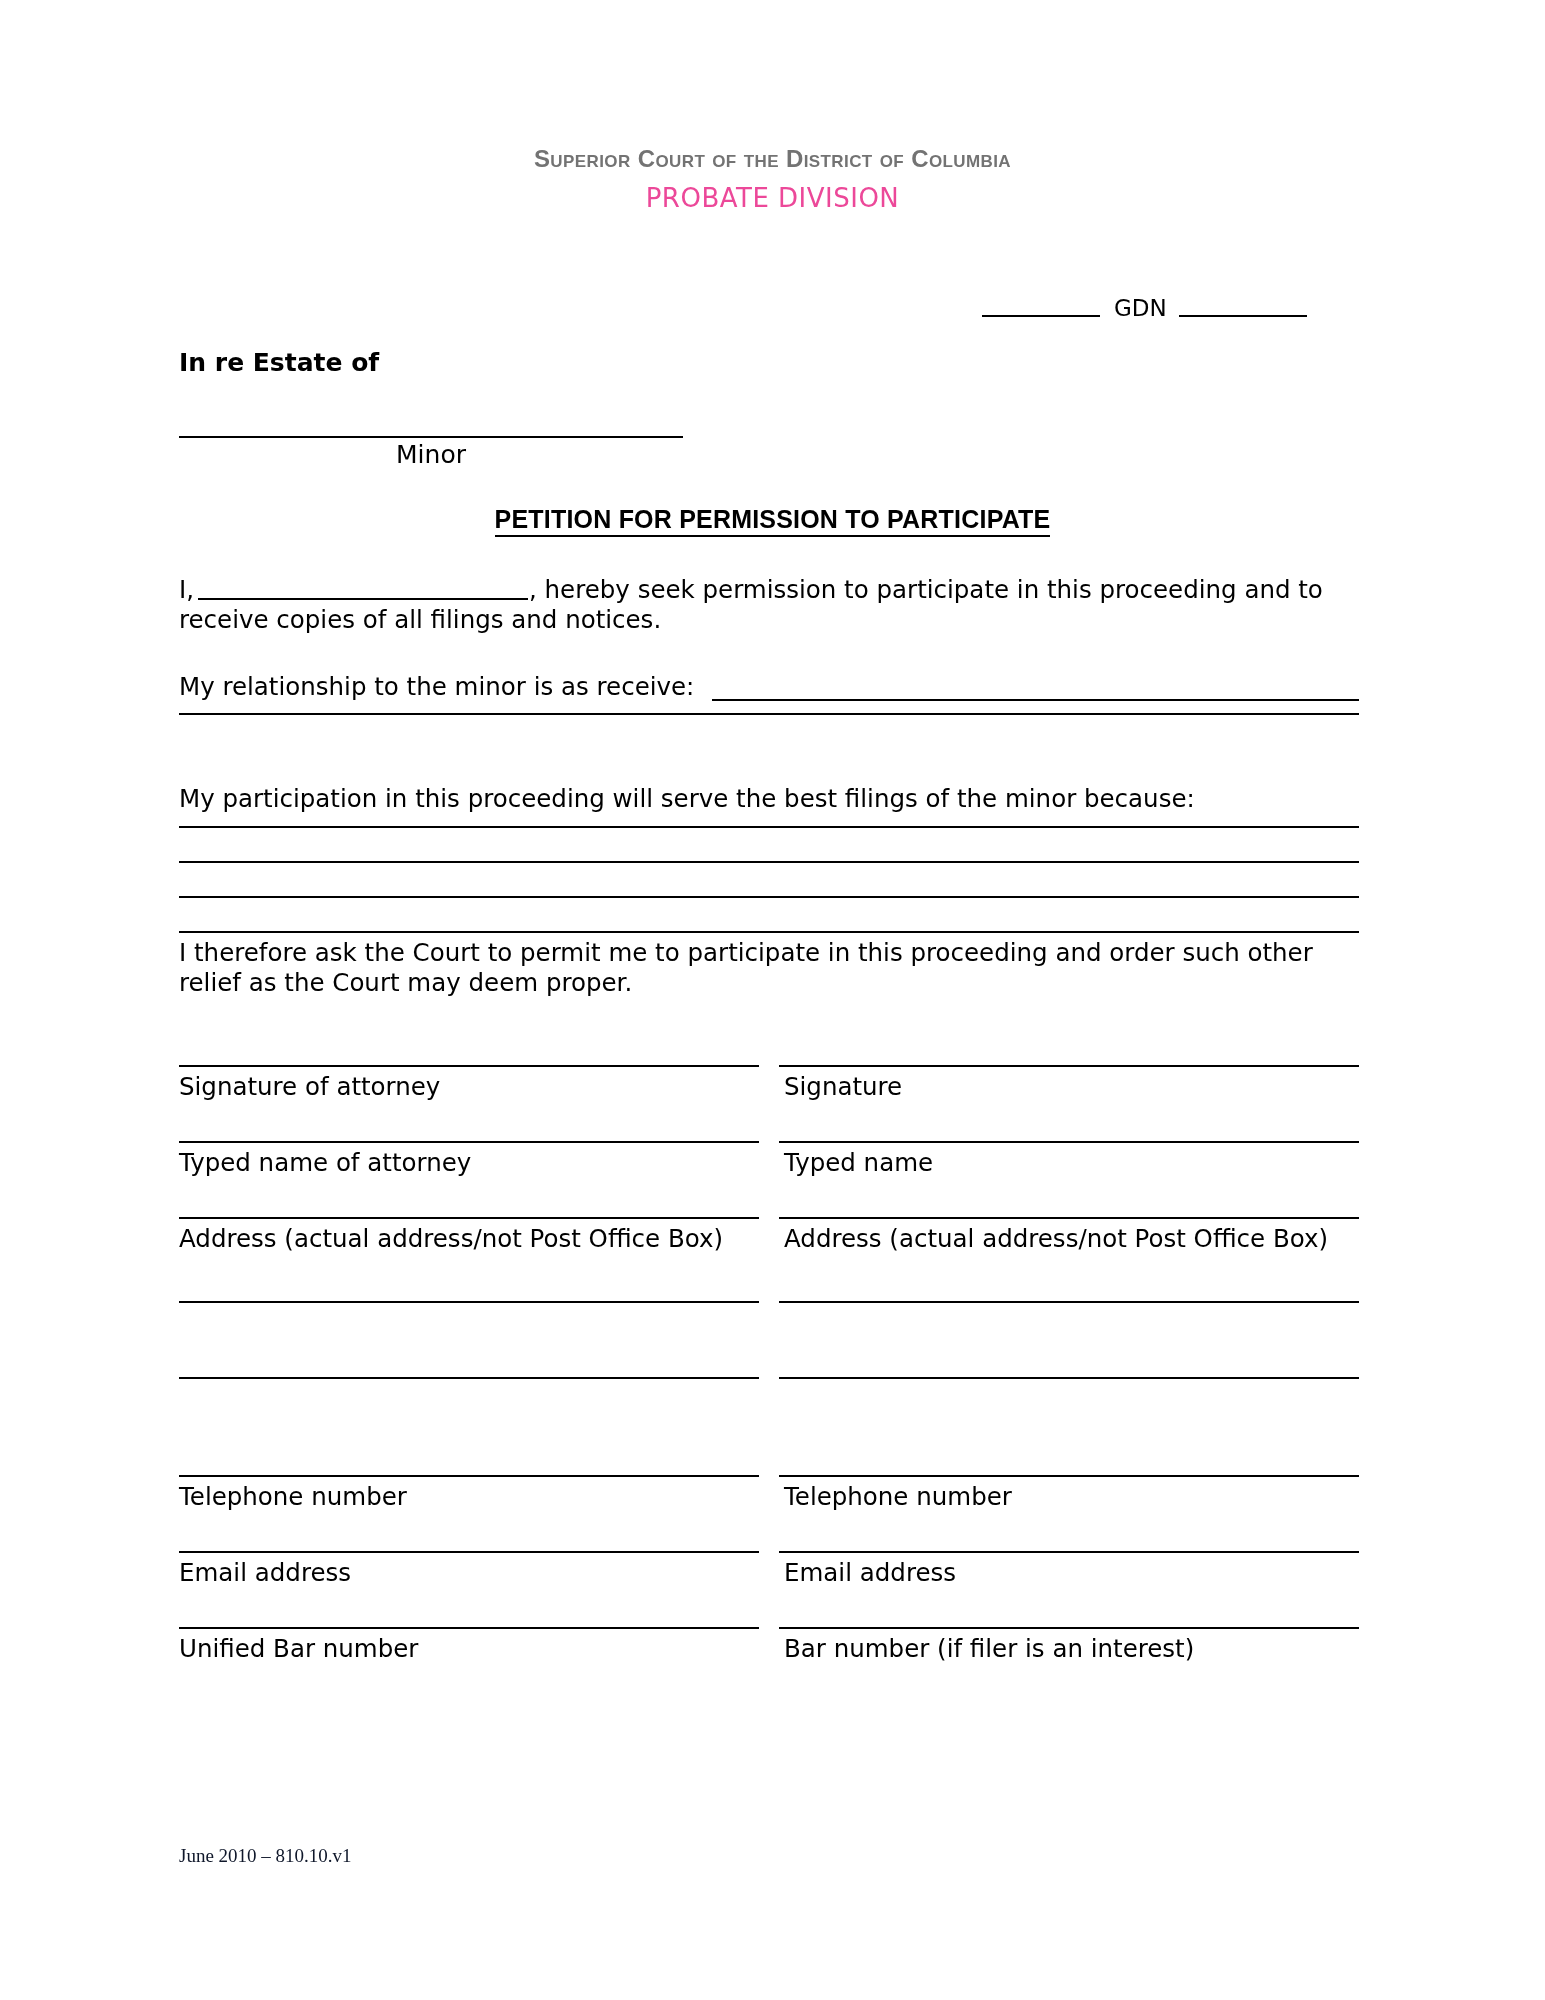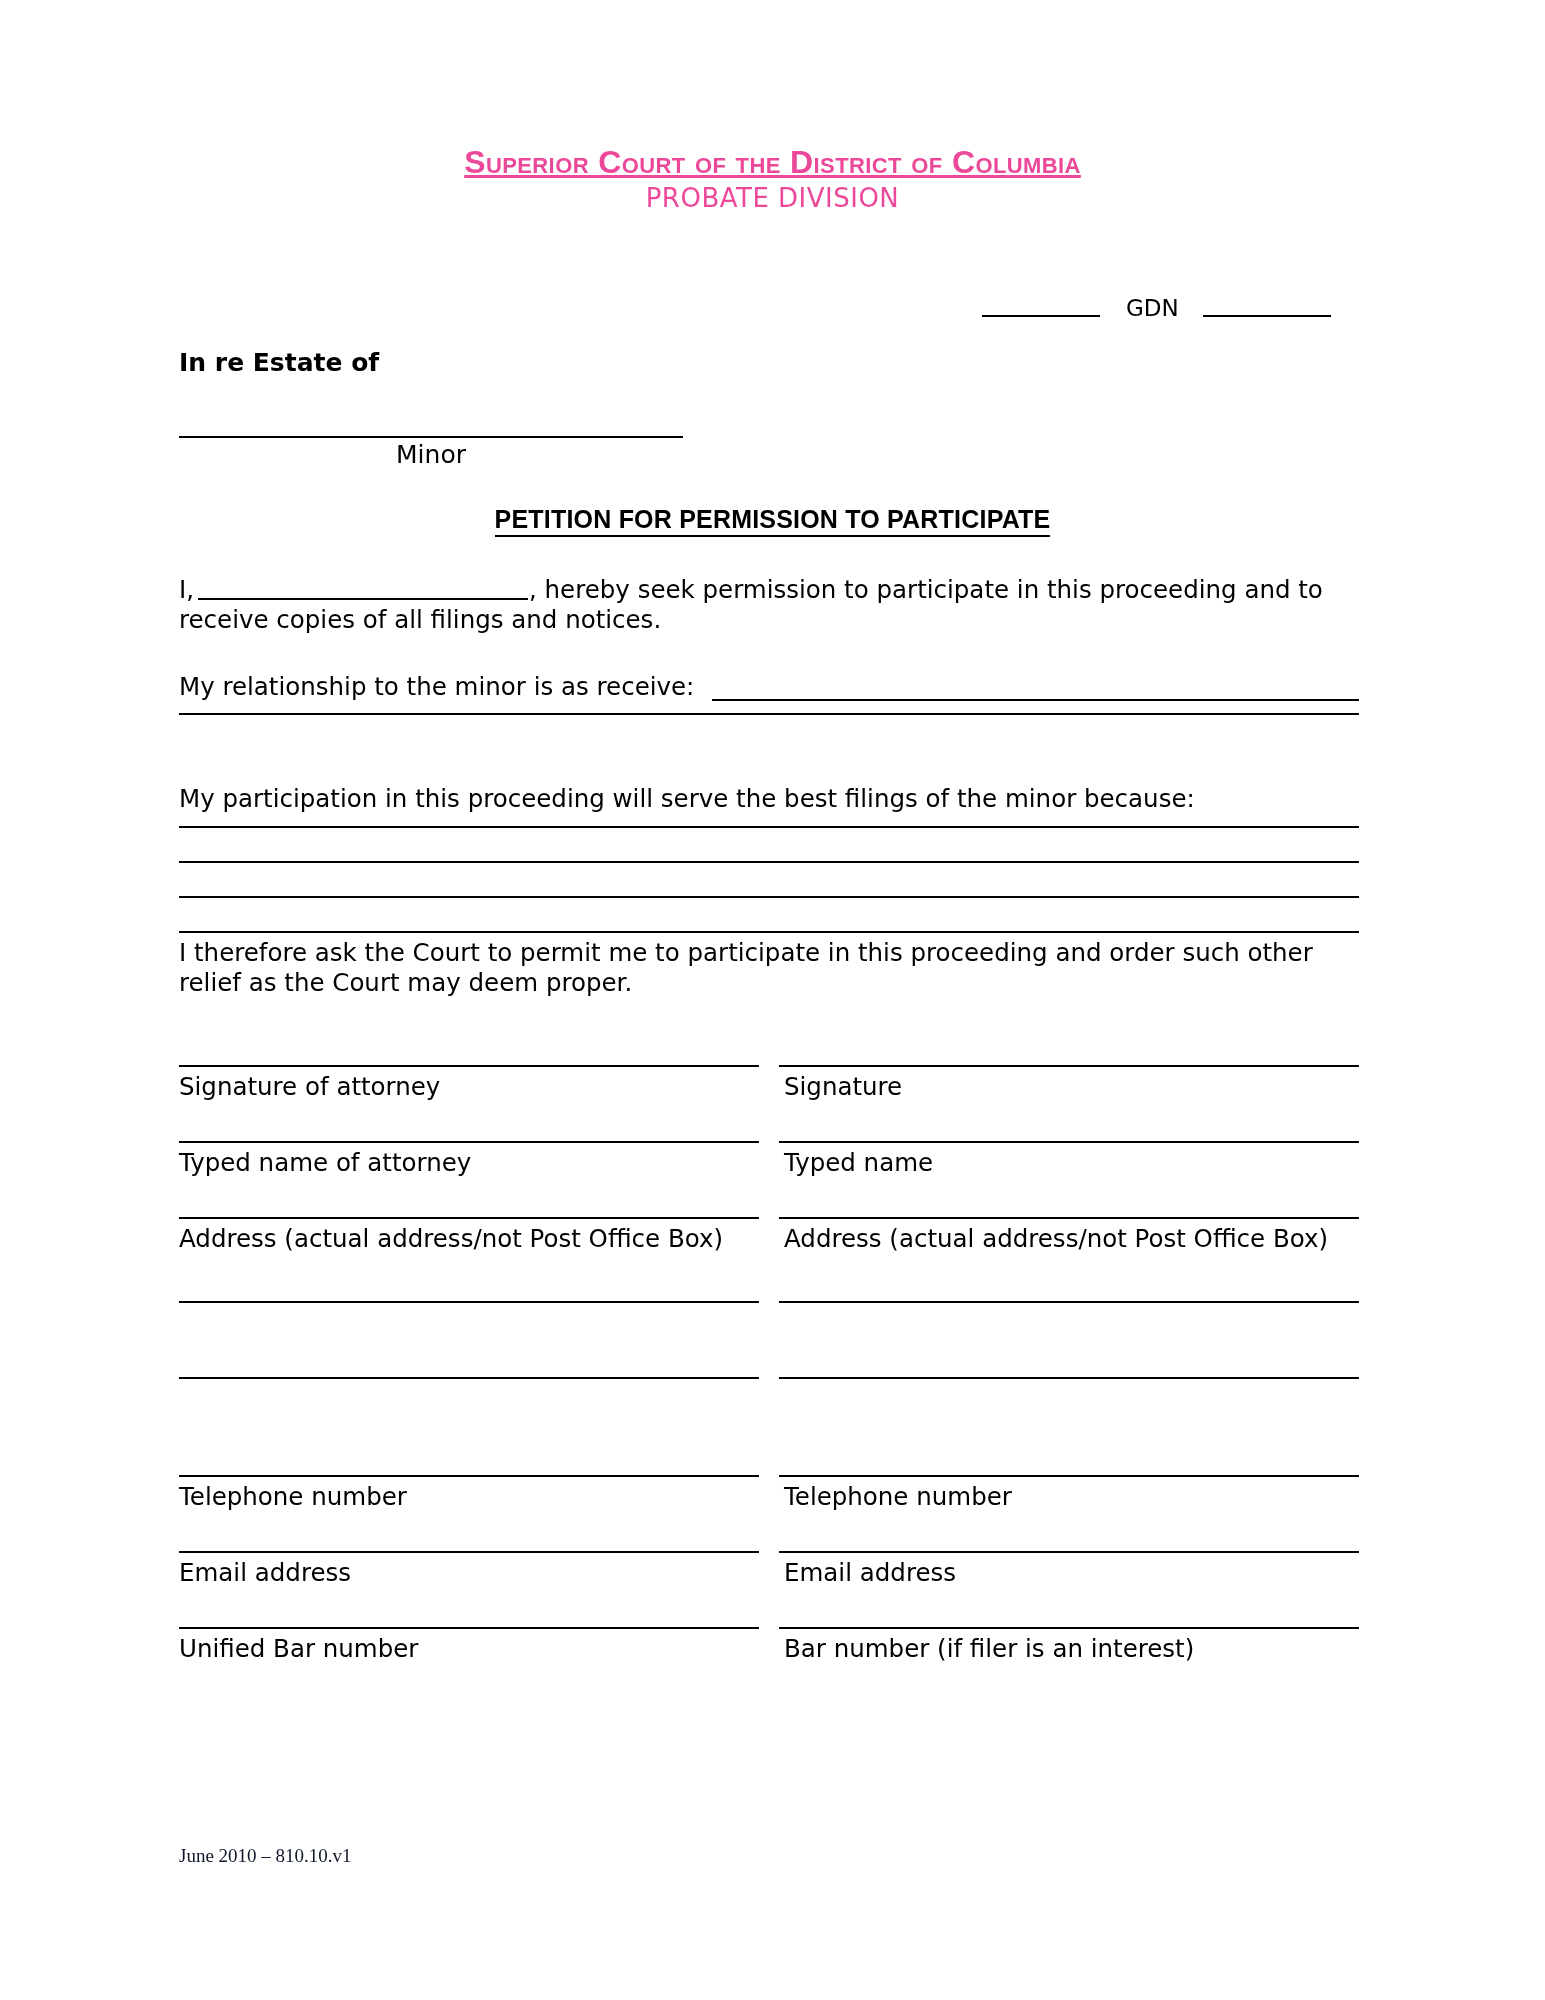--- a/index.html
+++ b/index.html
@@ -26,26 +26,25 @@
 
   
   .court-title {
     position: absolute;
     left: 0;
     top: 146px;
     width: 1545px;
     text-align: center;
     font-family: "Liberation Sans", sans-serif;
     font-weight: bold;
-    font-size: 32px;
+    font-size: 24px;
     font-variant: small-caps;
     letter-spacing: 0.4px;
-    color: #ec4899;
+    color: #737373;
     line-height: 1.05;
-    text-decoration: underline;
   }
   .court-subtitle {
     position: absolute;
     left: 0;
     top: 183px;
     width: 1545px;
     text-align: center;
     font-family: "DejaVu Sans", sans-serif;
     font-weight: 400;
     font-size: 26px;
@@ -57,21 +56,20 @@
   .gdn-row {
     position: absolute;
     left: 982px;
     top: 294px;
     width: 380px;
     display: flex;
     align-items: flex-end;
     justify-content: flex-start;
     font-size: 22px;
     line-height: 1;
-    gap: 12px;
   }
   .gdn-blank {
     display: inline-block;
     border-bottom: 2px solid #000;
     height: 17px;
   }
   .gdn-blank.left  { width: 118px; }
   .gdn-blank.right { width: 128px; }
   .gdn-label {
     padding: 0 12px 0 14px;

